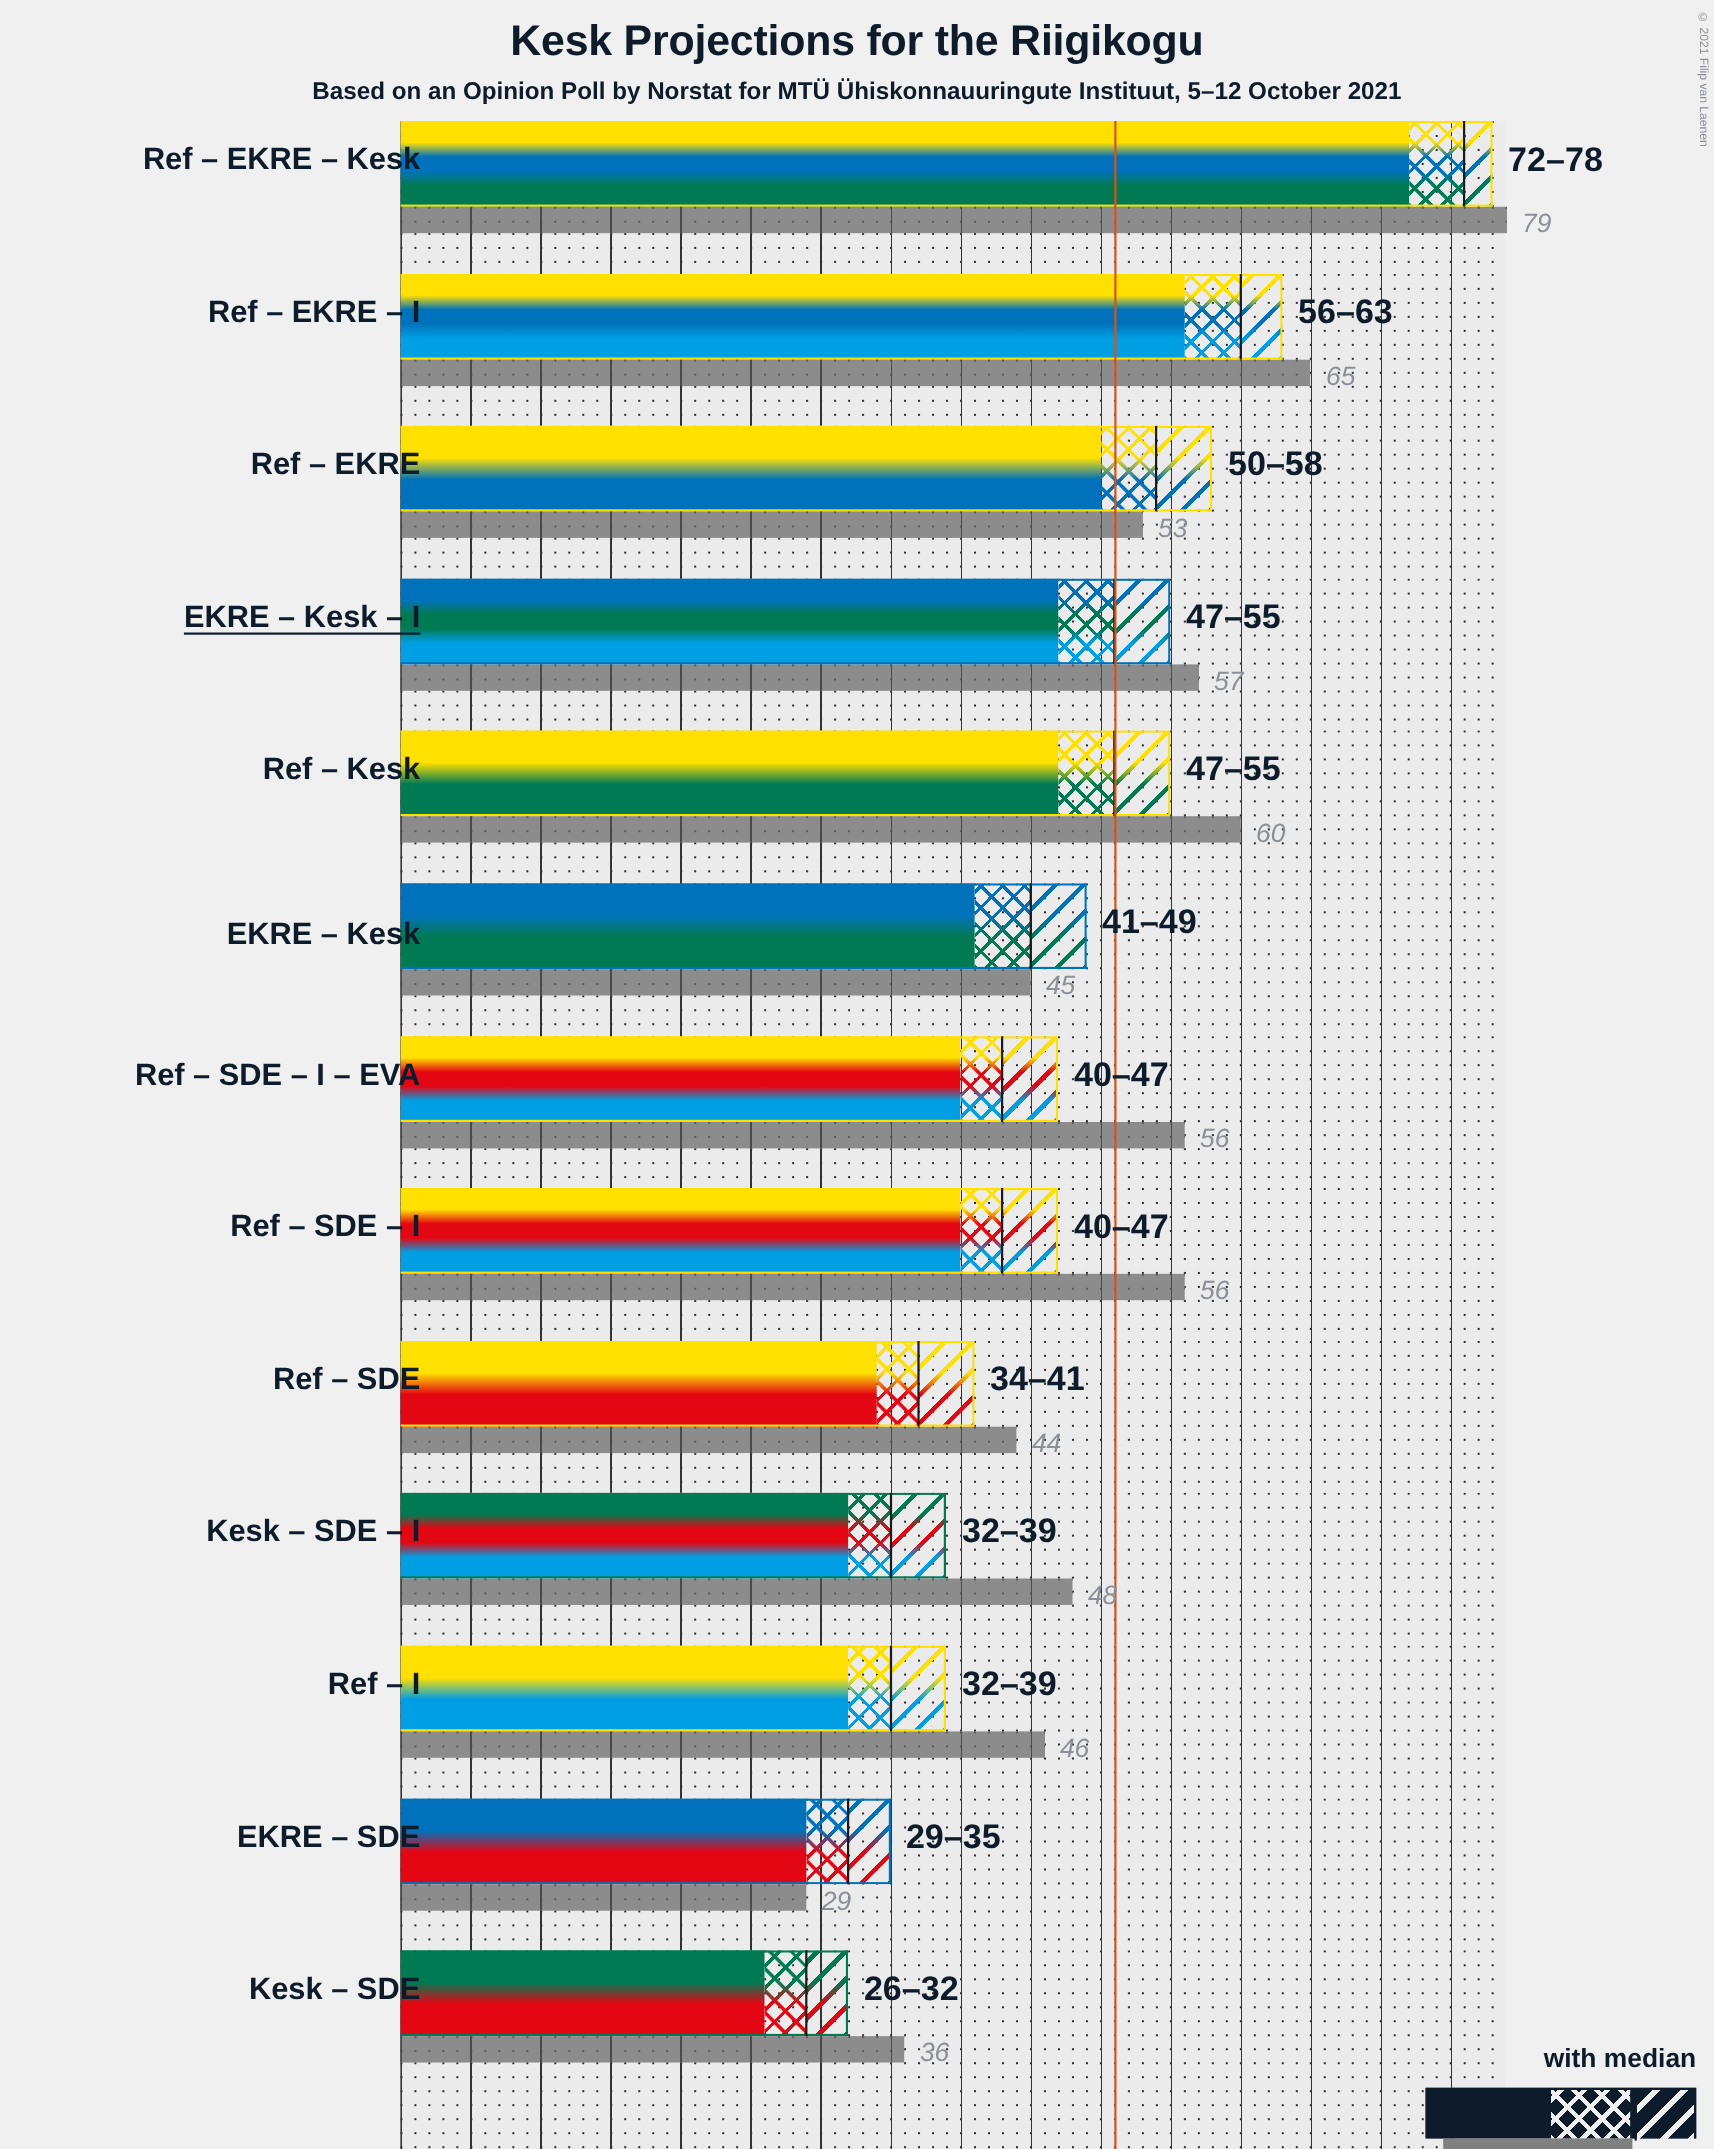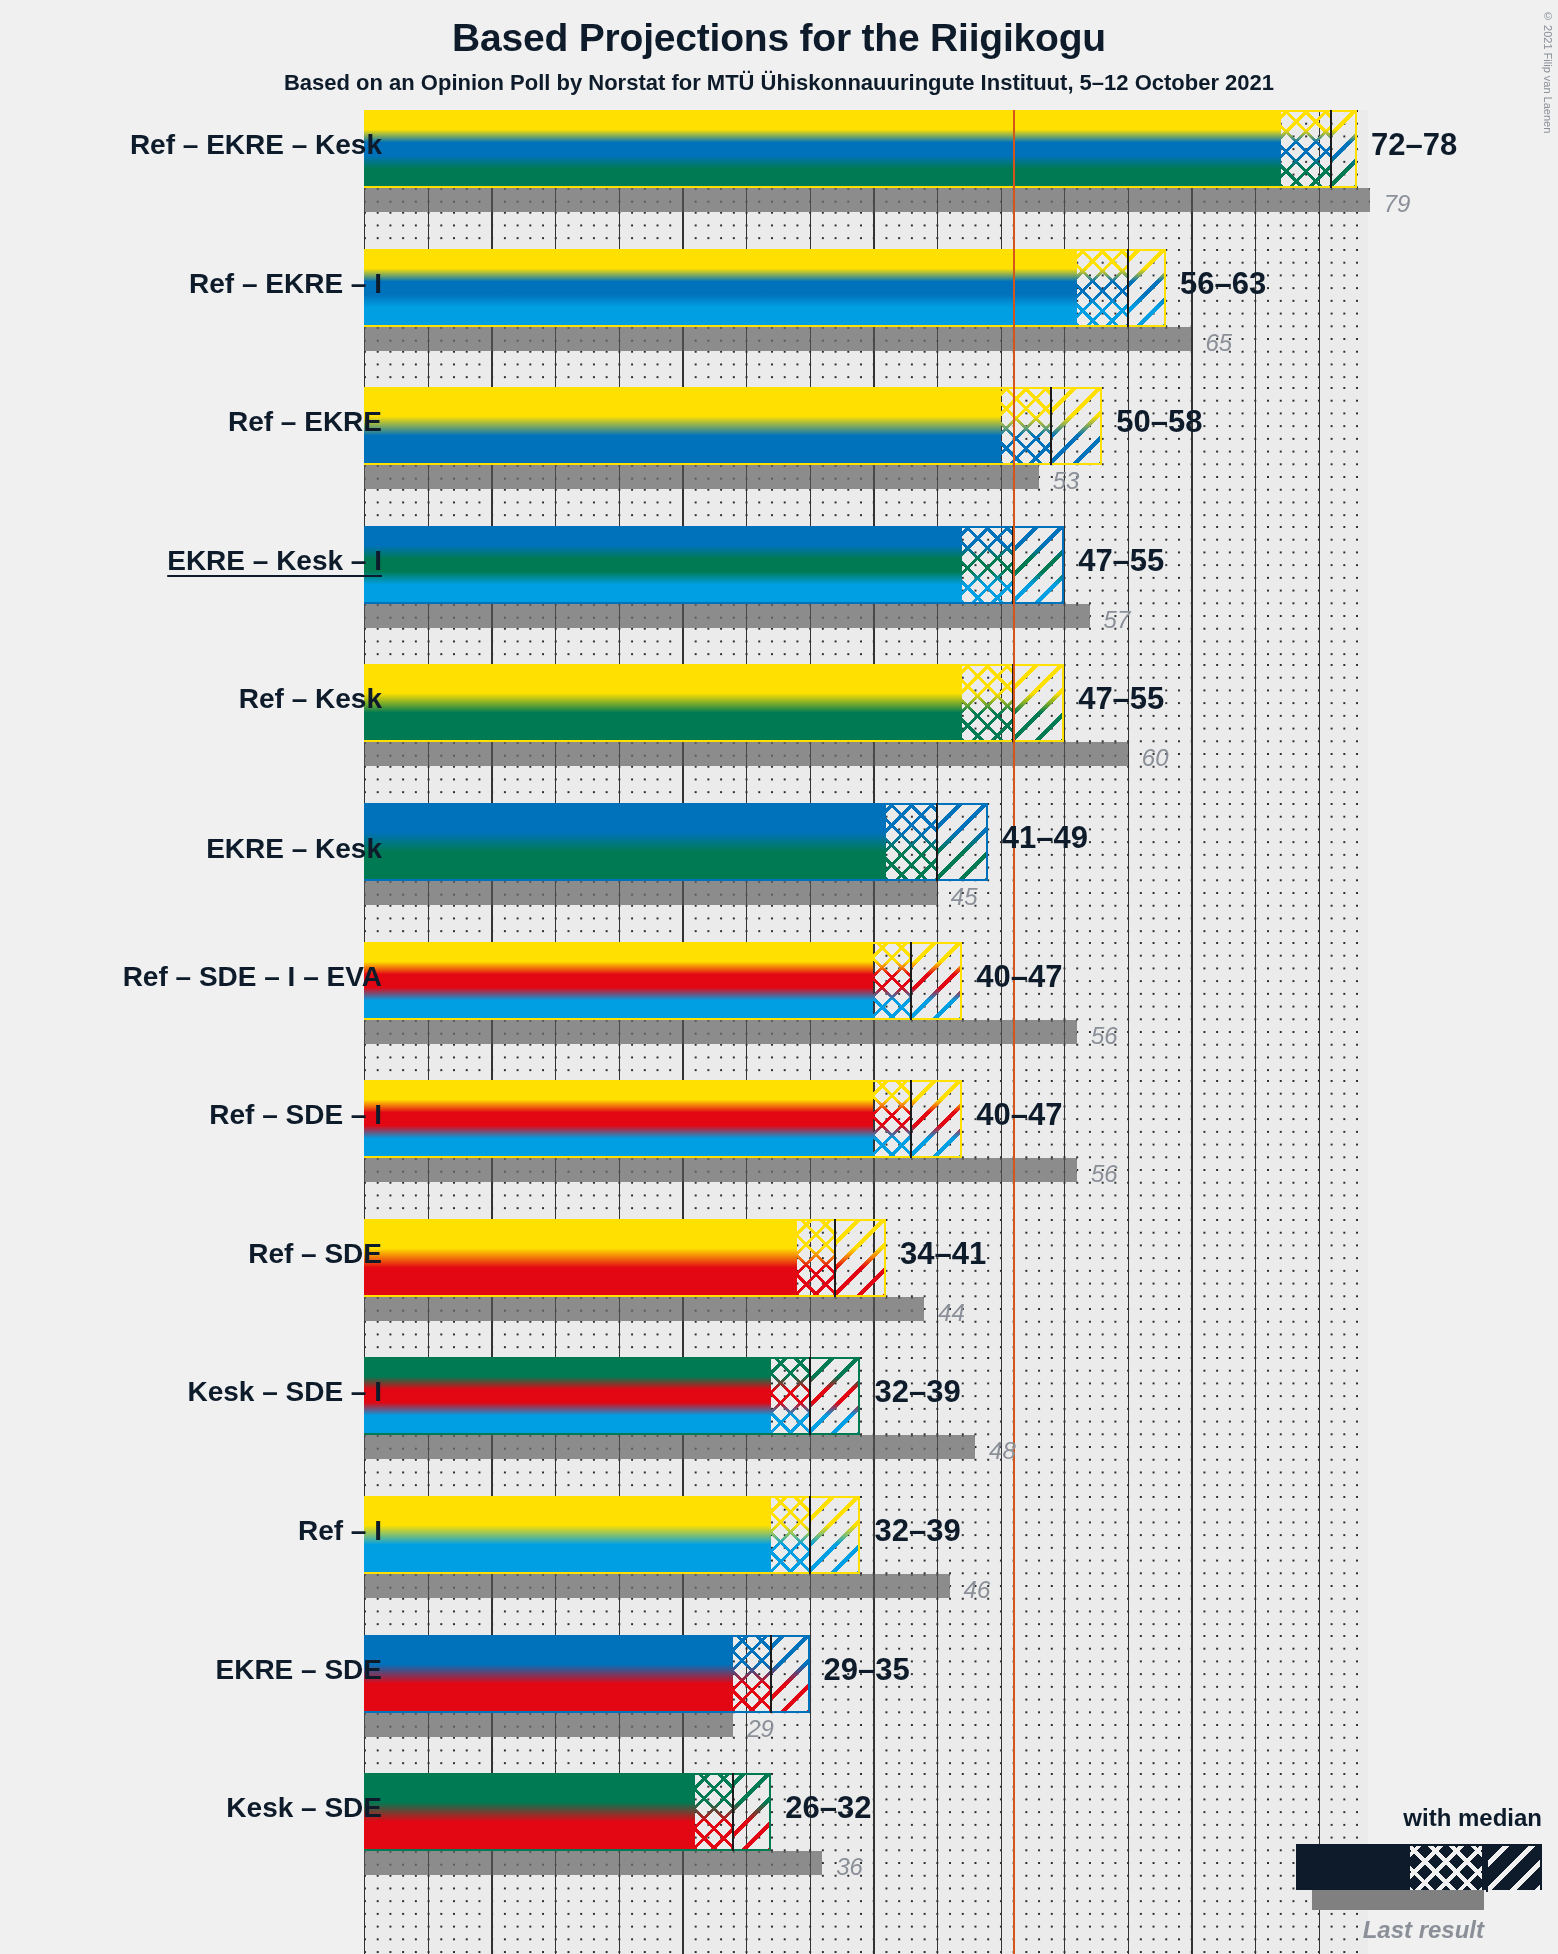--- a/index.html
+++ b/index.html
@@ -104,21 +104,21 @@
   #legend .lgcross{position:absolute;right:58px;top:0;width:72px;height:46px;}
   #legend .lgdiag{position:absolute;right:0px;top:0;width:54px;height:46px;border-left:2px solid #0d1b2a;box-sizing:border-box;}
   #legend .lglast{
     position:absolute;right:58px;top:46px;height:20px;width:172px;background:#808080;
   }
   #legend .lglasttext{margin-top:26px;font-size:24px;font-style:italic;font-weight:bold;color:#8a8f98;padding-right:58px;}
 </style>
 </head>
 <body>
 
-<div id="title">Based Projections for the Riigikogu</div>
+<div id="title">Kesk Projections for the Riigikogu</div>
 <div id="subtitle">Based on an Opinion Poll by Norstat for MTÜ Ühiskonnauuringute Instituut, 5–12 October 2021</div>
 <div id="copyright">© 2021 Filip van Laenen</div>
 
 <div id="plot">
     <div class="row" style="top: 110px; height: 220px;">
       <div class="gridstrip" style="left: 364px; top: 0px; width: 1004px; height: 220px;">
         <div class="gridlines"></div>
       </div>
       <div class="lastbar" style="left: 364px; top: 78px; width: 1005.67px; height: 24px;">
         <div class="ovl"></div>
@@ -380,14 +380,13 @@
 
 <div id="legend">
   <div class="lgtext">with median</div>
   <div class="lgbarwrap">
     <div class="lgbar">
       <div class="lgcross" style="background: repeating-linear-gradient(45deg, rgb(240, 240, 240) 0px, rgb(240, 240, 240) 4px, transparent 4px, transparent 15px), repeating-linear-gradient(-45deg, rgb(240, 240, 240) 0px, rgb(240, 240, 240) 4px, transparent 4px, transparent 15px);"></div>
       <div class="lgdiag" style="background: repeating-linear-gradient(-45deg, rgb(240, 240, 240) 0px, rgb(240, 240, 240) 5px, transparent 5px, transparent 18px);"></div>
     </div>
     <div class="lglast"></div>
   </div>
-  <div class="lglasttext">Last result</div>
 </div>
 
 </body></html>

